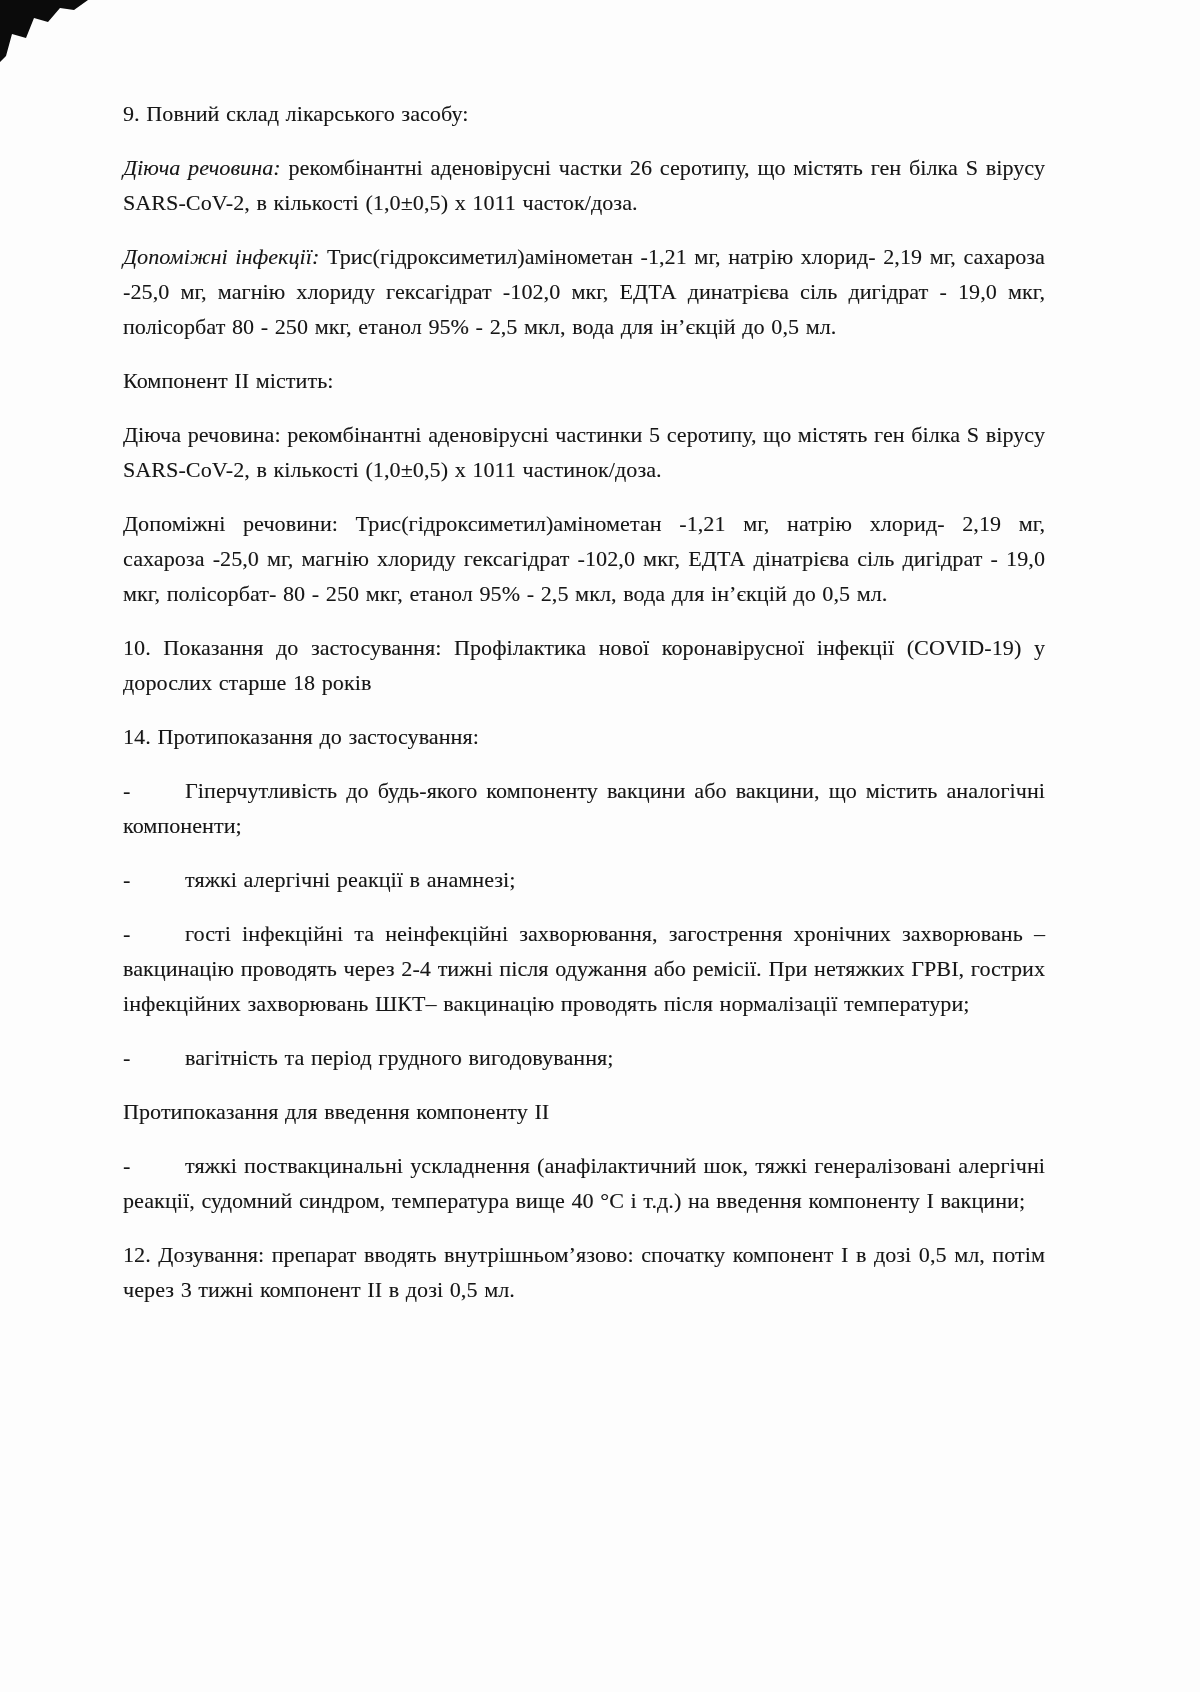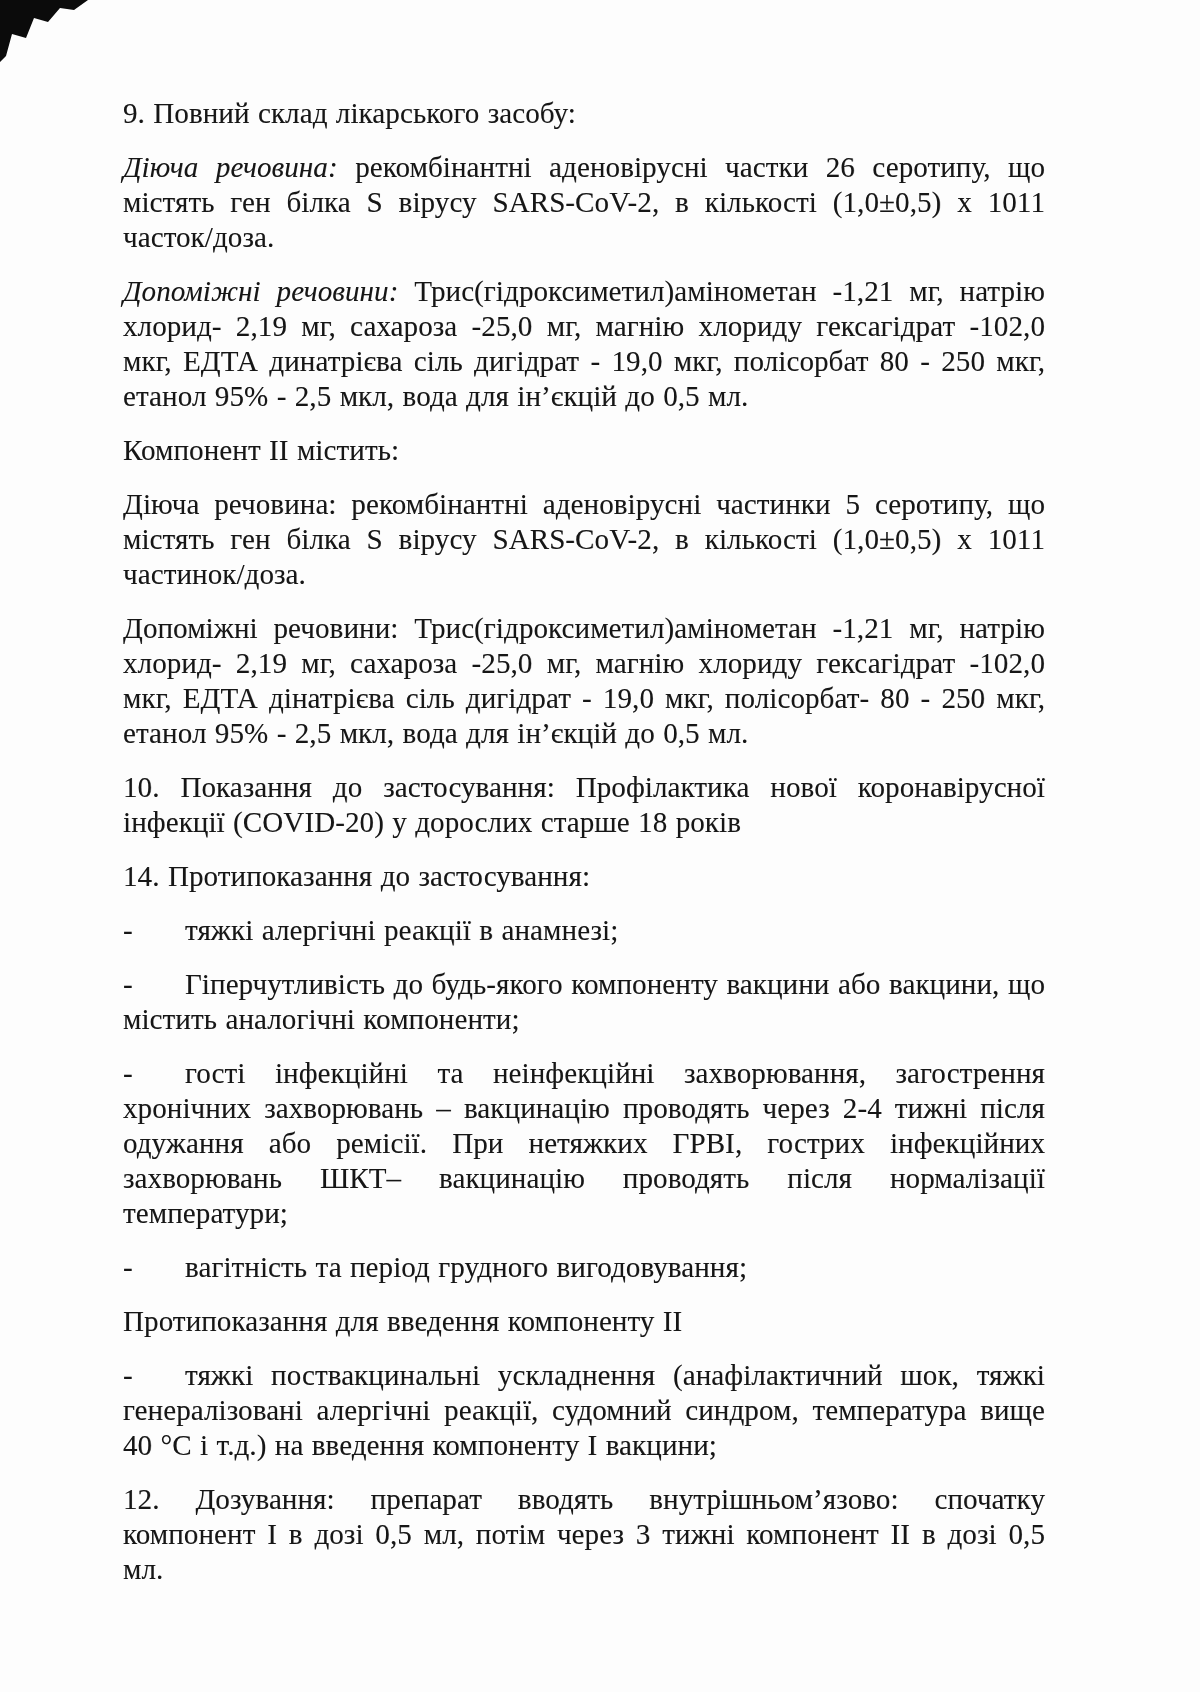--- a/index.html
+++ b/index.html
@@ -25,21 +25,21 @@
     display: block;
   }
   .content {
     position: absolute;
     left: 123px;
     top: 96px;
     width: 922px;
   }
   .content p {
     margin: 0 0 19px 0;
-    font-size: 29px;
+    font-size: 22px;
     line-height: 35px;
     text-align: justify;
     text-shadow: 0.3px 0.3px 0 rgba(0,0,0,0.30);
     letter-spacing: 0.1px;
     word-spacing: 1px;
   }
   .content p em {
     font-style: italic;
     margin-top: 23px;
   }
@@ -52,27 +52,27 @@
 </head>
 <body>
 
 <div class="page" style="background: rgb(253, 253, 253); color: rgb(22, 22, 22);">
   <svg class="corner-artifact" viewBox="0 0 92 88" xmlns="http://www.w3.org/2000/svg" aria-hidden="true">
     <polygon points="0,0 88,0 74,10 60,8 48,22 34,18 26,38 12,34 6,56 0,62" fill="#0b0b0b"></polygon>
   </svg>
   <div class="content" id="content">
       <p>9. Повний склад лікарського засобу:</p>
       <p><em>Діюча речовина:</em> рекомбінантні аденовірусні частки 26 серотипу, що містять ген білка S вірусу SARS-CoV-2, в кількості (1,0±0,5) х 1011 часток/доза.</p>
-      <p><em>Допоміжні речовини:</em> Трис(гідроксиметил)амінометан -1,21 мг, натрію хлорид- 2,19 мг, сахароза -25,0 мг, магнію хлориду гексагідрат -102,0 мкг, ЕДТА динатрієва сіль дигідрат - 19,0 мкг, полісорбат 80 - 250 мкг, етанол 95% - 2,5 мкл, вода для ін’єкцій до 0,5 мл.</p>
+      <p><em>Допоміжні інфекції:</em> Трис(гідроксиметил)амінометан -1,21 мг, натрію хлорид- 2,19 мг, сахароза -25,0 мг, магнію хлориду гексагідрат -102,0 мкг, ЕДТА динатрієва сіль дигідрат - 19,0 мкг, полісорбат 80 - 250 мкг, етанол 95% - 2,5 мкл, вода для ін’єкцій до 0,5 мл.</p>
       <p>Компонент II містить:</p>
       <p>Діюча речовина: рекомбінантні аденовірусні частинки 5 серотипу, що містять ген білка S вірусу SARS-CoV-2, в кількості (1,0±0,5) х 1011 частинок/доза.</p>
       <p>Допоміжні речовини: Трис(гідроксиметил)амінометан -1,21 мг, натрію хлорид- 2,19 мг, сахароза -25,0 мг, магнію хлориду гексагідрат -102,0 мкг, ЕДТА дінатрієва сіль дигідрат - 19,0 мкг, полісорбат- 80 - 250 мкг, етанол 95% - 2,5 мкл, вода для ін’єкцій до 0,5 мл.</p>
-      <p>10. Показання до застосування: Профілактика нової коронавірусної інфекції (COVID-20) у дорослих старше 18 років</p>
+      <p>10. Показання до застосування: Профілактика нової коронавірусної інфекції (COVID-19) у дорослих старше 18 років</p>
       <p>14. Протипоказання до застосування:</p>
+      <p><span class="dash">-</span>Гіперчутливість до будь-якого компоненту вакцини або вакцини, що містить аналогічні компоненти;</p>
       <p><span class="dash">-</span>тяжкі алергічні реакції в анамнезі;</p>
-      <p><span class="dash">-</span>Гіперчутливість до будь-якого компоненту вакцини або вакцини, що містить аналогічні компоненти;</p>
       <p><span class="dash">-</span>гості інфекційні та неінфекційні захворювання, загострення хронічних захворювань – вакцинацію проводять через 2-4 тижні після одужання або ремісії. При нетяжких ГРВІ, гострих інфекційних захворювань ШКТ– вакцинацію проводять після нормалізації температури;</p>
       <p><span class="dash">-</span>вагітність та період грудного вигодовування;</p>
       <p>Протипоказання для введення компоненту II</p>
       <p><span class="dash">-</span>тяжкі поствакцинальні ускладнення (анафілактичний шок, тяжкі генералізовані алергічні реакції, судомний синдром, температура вище 40 °С і т.д.) на введення компоненту I вакцини;</p>
       <p>12. Дозування: препарат вводять внутрішньом’язово: спочатку компонент I в дозі 0,5 мл, потім через 3 тижні компонент II в дозі 0,5 мл.</p>
     </div>
 </div>
 
 </body></html>

